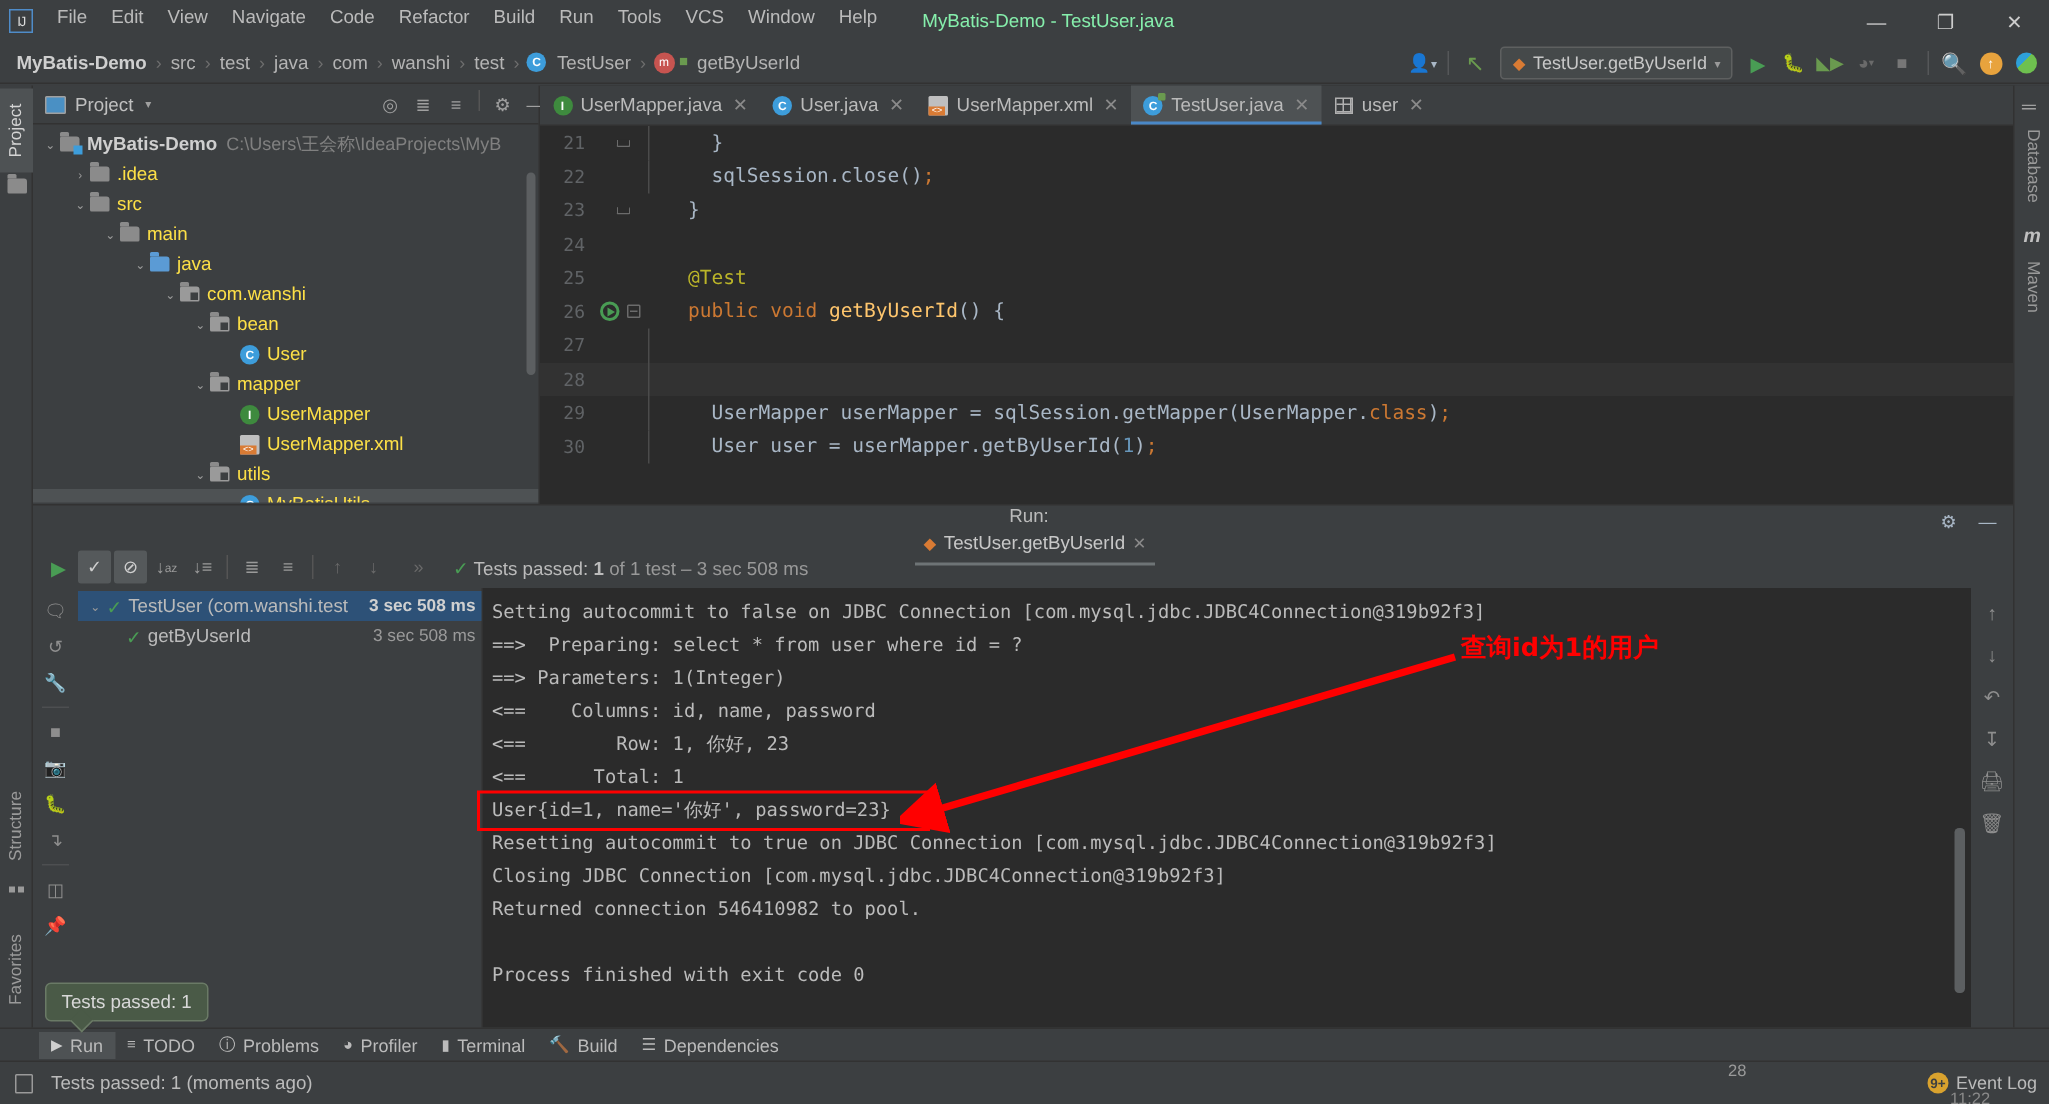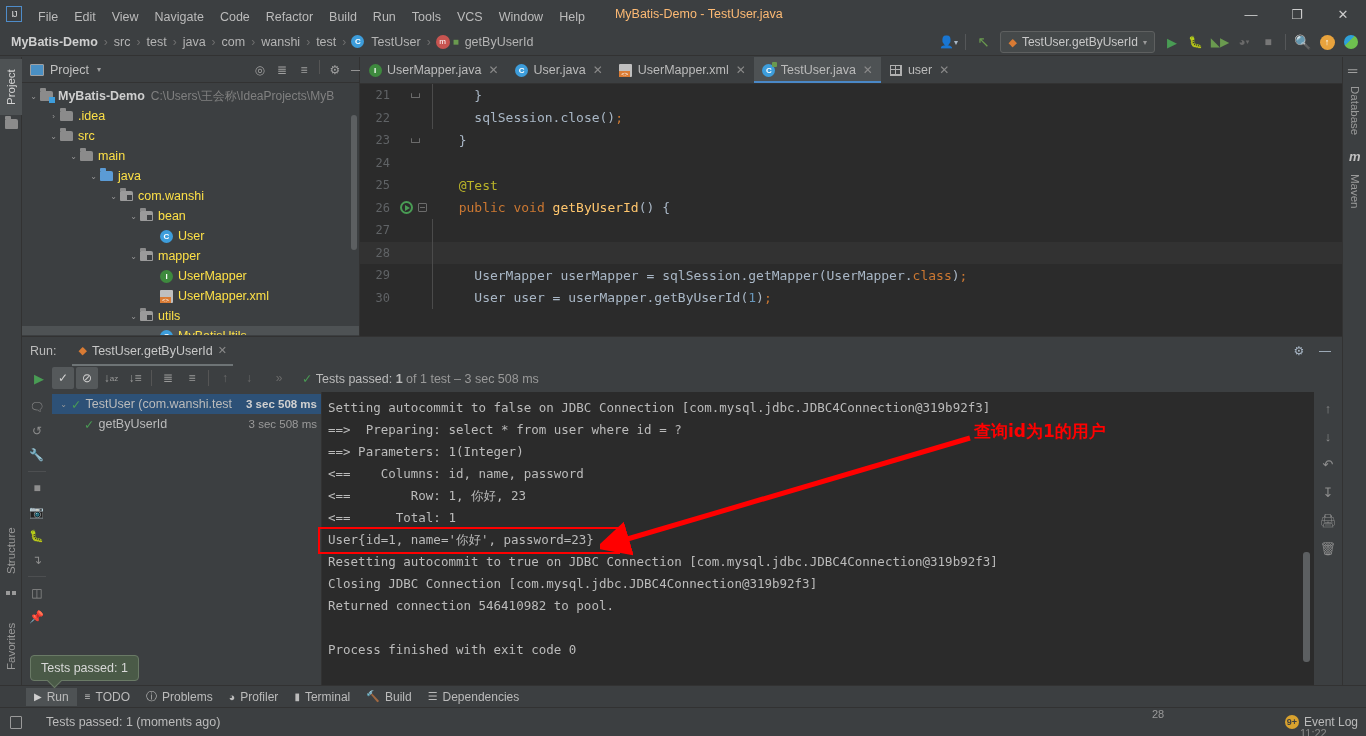--- a/index.html
+++ b/index.html
@@ -18,27 +18,27 @@
   .titlebar {
     position: absolute; top: 0; left: 0; width: 1366px; height: 28px;
     background: #3c3f41; display: flex; align-items: center;
   }
   .ij-logo {
     width: 16px; height: 16px; margin: 0 8px 0 6px;
     border: 1px solid #4f8cc9; color: #ddd; font-size: 9px;
     display: flex; align-items: center; justify-content: center;
     font-family: "Liberation Sans", sans-serif; letter-spacing: -1px;
   }
-  .menu { display: flex; align-items: flex-end; height: 28px; }
+  .menu { display: flex; align-items: flex-start; height: 28px; }
   .menu-item {
     padding: 4px 8px; color: #bbbbbb; font-size: 12.5px; cursor: default;
     white-space: nowrap;
   }
   .win-title {
-    margin-left: 22px; color: #fdba74; font-size: 12.5px; white-space: nowrap;
+    margin-left: 22px; color: #86efac; font-size: 12.5px; white-space: nowrap;
   }
   .win-ctrl {
     position: absolute; top: 0; height: 28px; display: flex; align-items: center;
   }
   .win-btn {
     width: 46px; height: 28px; display: flex; align-items: center;
     justify-content: center; color: #cccccc; font-size: 13px;
   }
 
   
@@ -226,21 +226,21 @@
   .edscroll {
     position: absolute; right: 2px; top: 96px; width: 7px; height: 44px;
     background: #5c5f61; border-radius: 3px;
   }
 
   
   .runwin {
     position: absolute; left: 22px; top: 336px; width: 1320px; height: 350px;
     background: #3c3f41; border-top: 1px solid #323232;
   }
-  .runhdr { height: 27px; display: flex; align-items: center; position: relative; }
+  .runhdr { height: 27px; display: flex; align-items: center; position: relative; flex-direction: column; }
   .runhdr .lbl { color: #bbbbbb; font-size: 12.5px; padding-left: 8px; }
   .runtab {
     display: flex; align-items: center; gap: 5px; margin-left: 16px;
     padding: 4px 6px; color: #c8c8c8; font-size: 12.5px; position: relative;
   }
   .runtab::after {
     content: ''; position: absolute; left: 0; bottom: -4px; width: 100%; height: 2px;
     background: #6e7476;
   }
   .runhdr-right { position: absolute; right: 6px; display: flex; gap: 4px; align-items: center; }
@@ -352,21 +352,21 @@
   .bb-item {
     display: flex; align-items: center; gap: 5px; padding: 2px 8px;
     color: #bbbbbb; font-size: 12px; white-space: nowrap;
   }
   .bb-item.active { background: #4e5254; }
   .statusbar {
     position: absolute; left: 0; bottom: 0; width: 1366px; height: 29px;
     background: #3c3f41; display: flex; align-items: center;
     border-top: 1px solid #323232; padding-left: 10px;
   }
-  .status-txt { color: #bbbbbb; font-size: 12.5px; margin-left: 24px; }
+  .status-txt { color: #bbbbbb; font-size: 12.5px; margin-left: 12px; }
   .status-right {
     position: absolute; right: 8px; display: flex; align-items: center; gap: 10px;
   }
   .eventlog { display: flex; align-items: center; gap: 5px; font-size: 12px; color: #bbbbbb; }
   .evt-circ {
     width: 14px; height: 14px; border-radius: 50%; background: #d9a22e;
     color: #3c3f41; font-size: 9px; display: flex; align-items: center;
     justify-content: center; font-weight: bold;
   }
 

